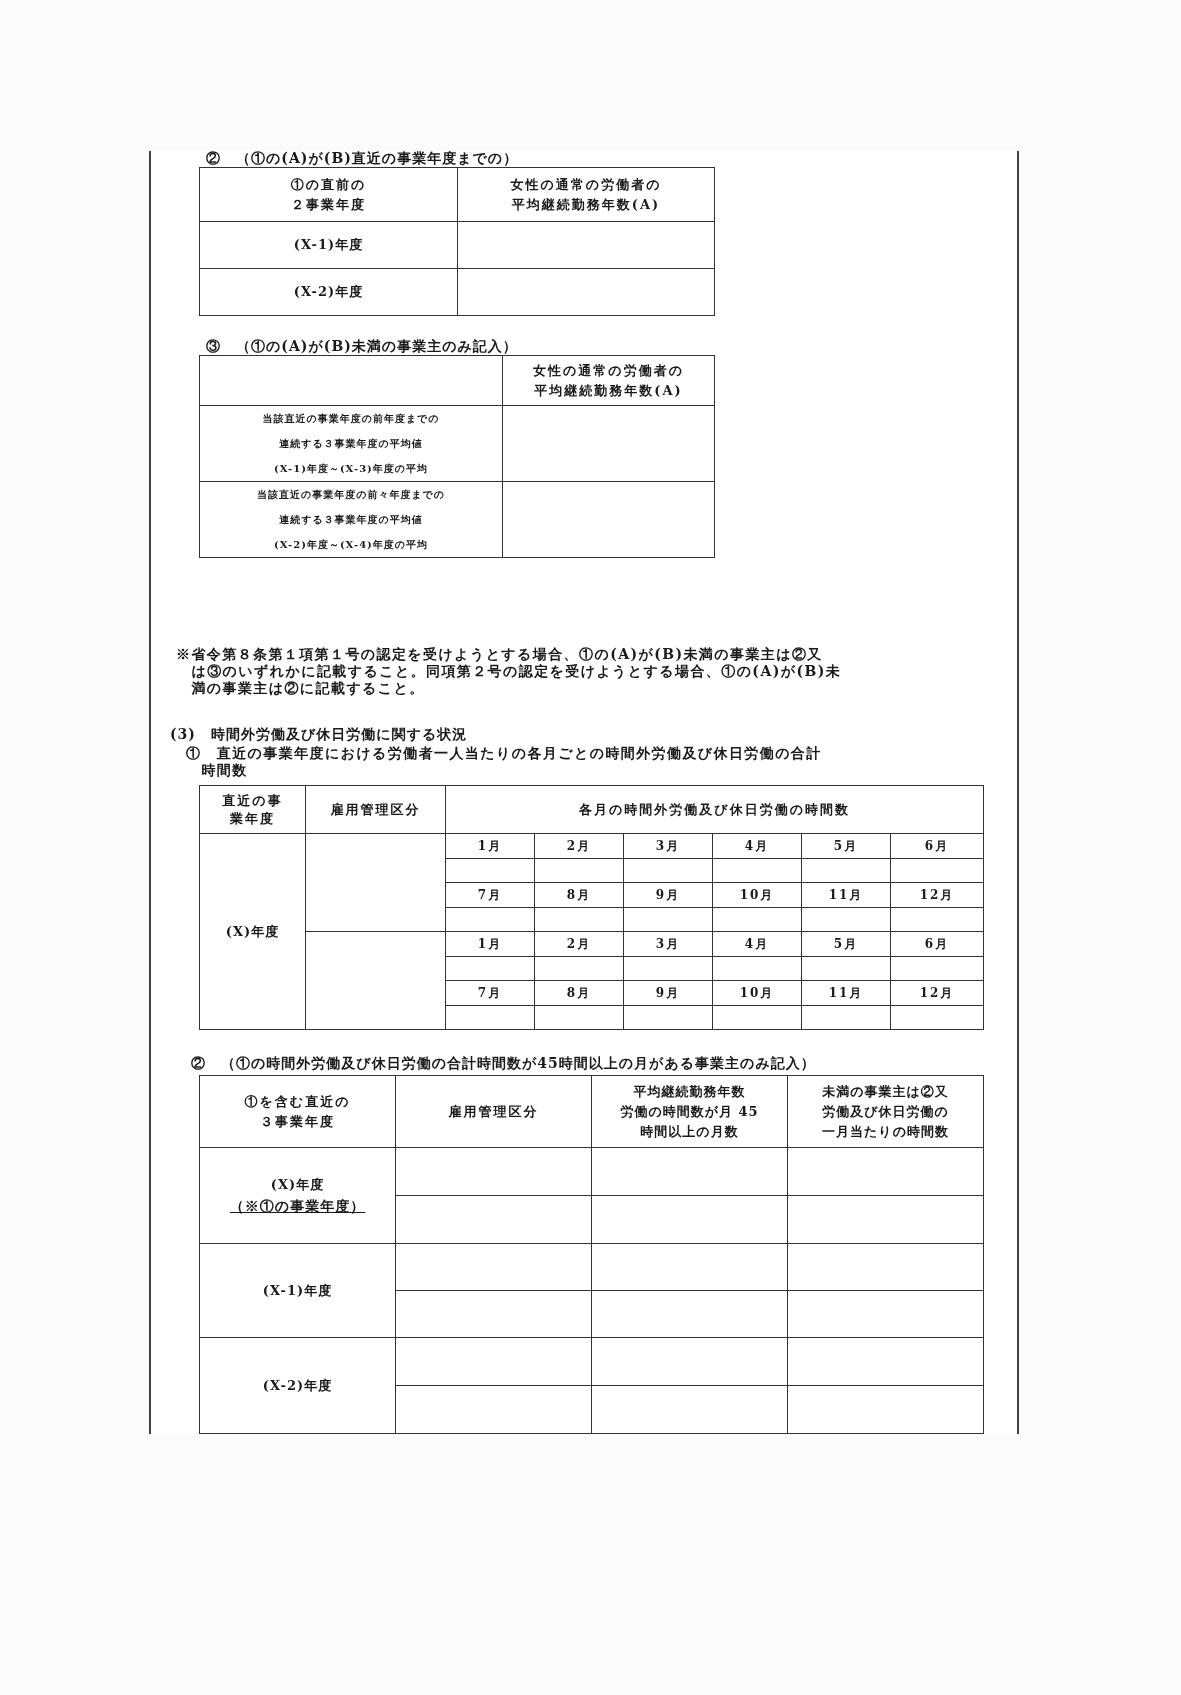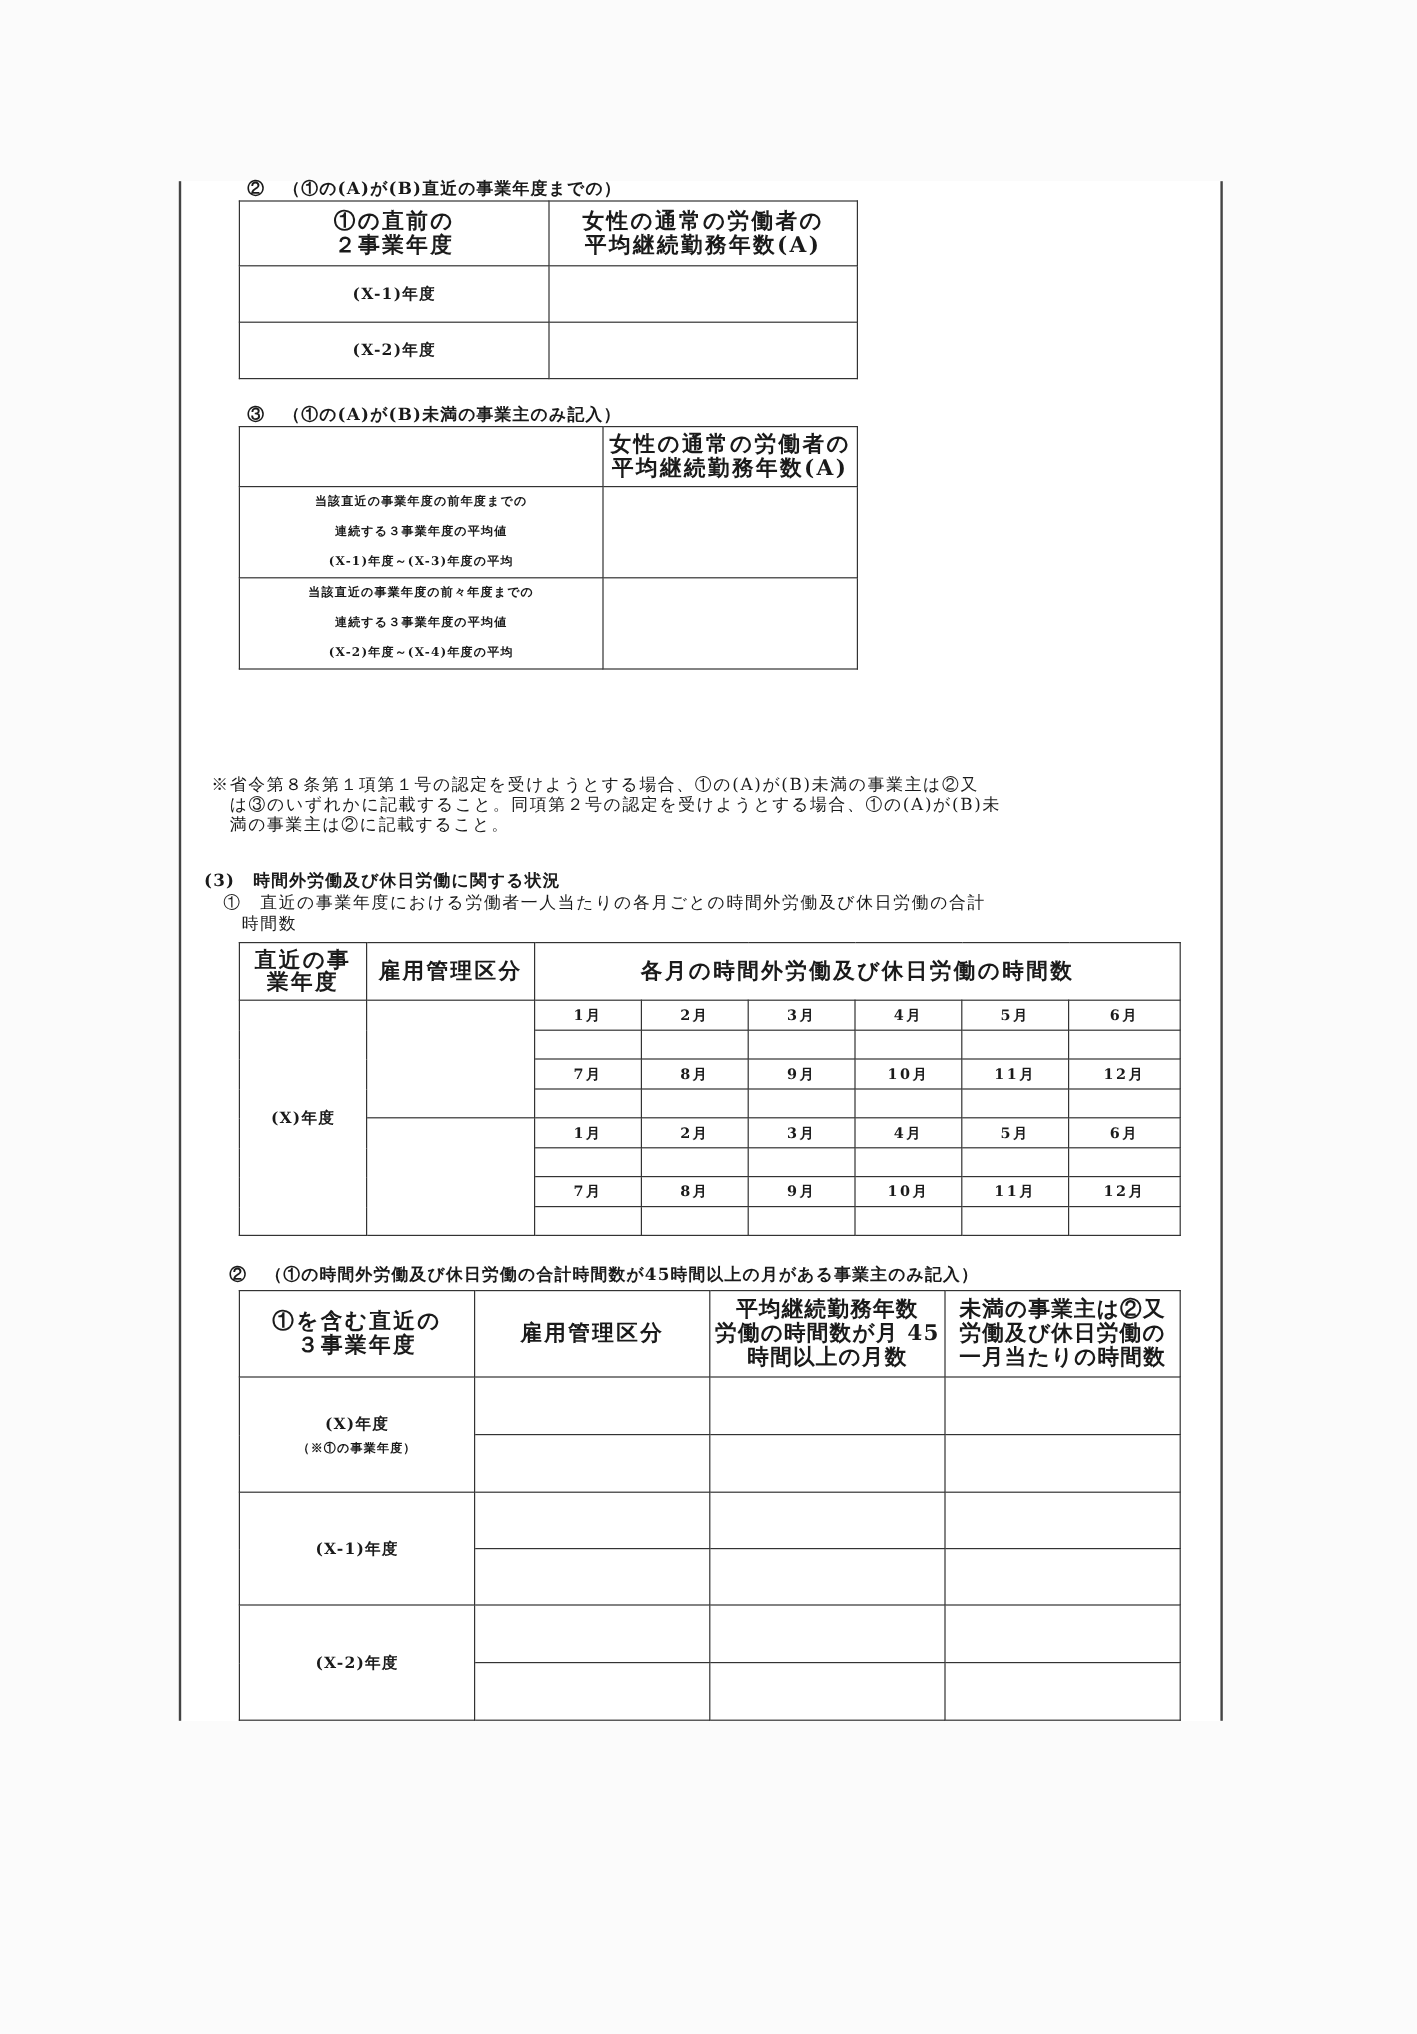--- a/index.html
+++ b/index.html
@@ -19,26 +19,26 @@
   .abs { position: absolute; }
   .caption { font-size: 14px; font-weight: bold; letter-spacing: 1px; white-space: nowrap; line-height: 16px; }
   table.form {
     position: absolute; border-collapse: collapse; table-layout: fixed;
     font-weight: bold;
   }
   table.form td {
     border: 1.5px solid #333; padding: 0; text-align: center; vertical-align: middle;
     box-sizing: border-box;
   }
-  .hd { font-size: 18px; letter-spacing: 2px; line-height: 20px; }
+  .hd { font-size: 13px; letter-spacing: 2px; line-height: 20px; }
   .sm { font-size: 10px; letter-spacing: 1px; line-height: 25px; }
   .md { font-size: 13px; letter-spacing: 1px; }
   .month { font-size: 12px; letter-spacing: 2px; }
-  .xs { font-size: 10px; letter-spacing: 1px; }
-  .note { font-size: 14px; font-weight: normal; letter-spacing: 1.4px; line-height: 17px; }
+  .xs { font-size: 14px; letter-spacing: 1px; text-decoration: underline; }
+  .note { font-size: 14px; font-weight: bold; letter-spacing: 1.4px; line-height: 17px; }
   .cell-empty { background: #fff; }
 </style>
 </head>
 <body>
 
 <div class="frame"></div>
 
 <div class="abs caption" style="left:206px; top:150px;">②　（①の(A)が(B)直近の事業年度までの）</div>
 
 <table class="form" style="left:199px; top:167px; width:515px;">

